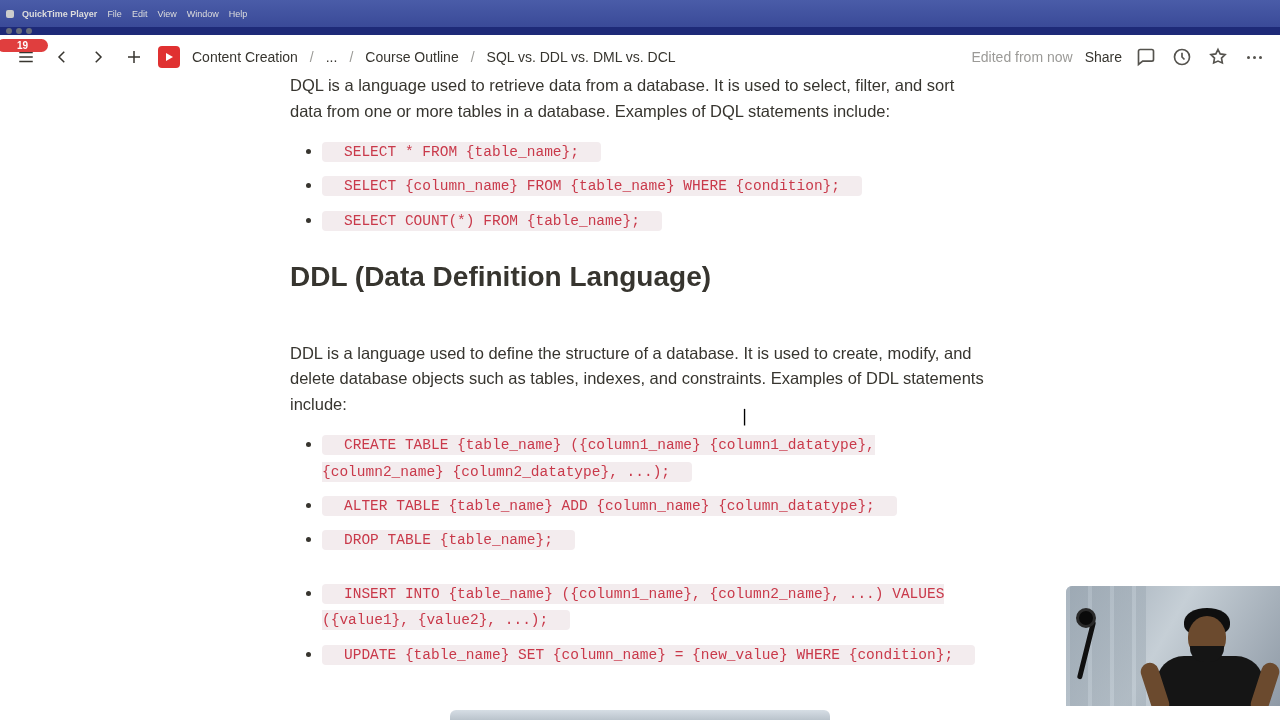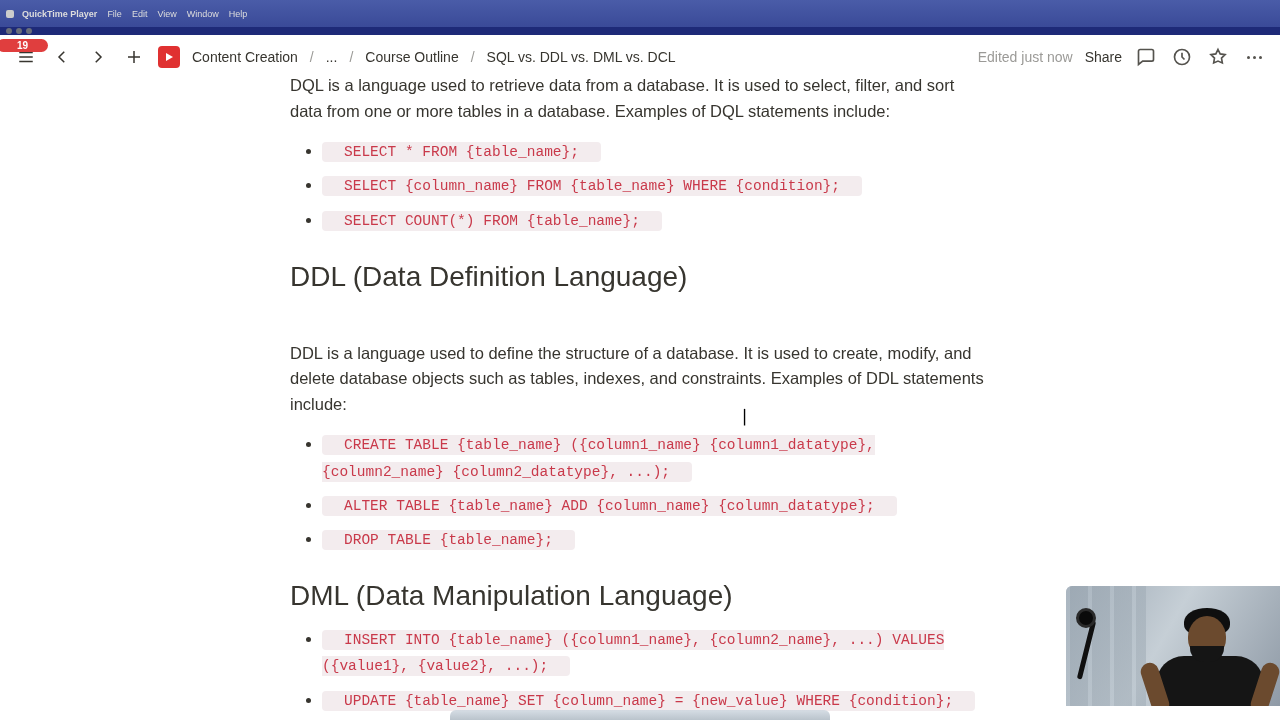--- a/index.html
+++ b/index.html
@@ -32,21 +32,21 @@
   .dots { display:flex; gap:3px; }
   .dots span { width:3px; height:3px; border-radius:50%; background:#55534e; }
 
   
   .doc { padding: 0 0 0 0; height: calc(720px - 14px - 8px - 44px); overflow:hidden; }
   .content { max-width: 780px; margin: 0 auto; padding: 0 40px; color:#37352f; }
   .intro-cut { font-size:16.5px; line-height:1.55; margin-top:-6px; }
   ul.bullets { list-style: disc; padding-left: 32px; margin: 14px 0 28px; }
   ul.bullets li { margin: 8px 0; font-size:16px; line-height:1.6; }
   code.inline { font-family: "SFMono-Regular", Consolas, "Liberation Mono", Menlo, monospace; background:#f3ecee; color:#c9394a; padding:2px 22px; border-radius:4px; font-size:14.5px; }
-  h2.section { font-size:28px; font-weight:400; margin: 28px 0 14px; }
+  h2.section { font-size:28px; font-weight:700; margin: 28px 0 14px; }
   p.body { font-size:16.5px; line-height:1.55; margin-bottom:4px;margin-top:48px; }
 
   
   .webcam { position:fixed; right:0; bottom:14px; width:214px; height:120px; border-top-left-radius:6px; overflow:hidden; }
   .webcam .bg { width:100%; height:100%; background: linear-gradient(120deg,#9aa6b2 0%, #c6cfd6 45%, #8f9aa6 100%); position:relative; }
   .webcam .person { position:absolute; right:10px; bottom:-6px; width:120px; height:110px; }
   .webcam .head { position:absolute; left:38px; top:14px; width:38px; height:42px; background:#6b4a2e; border-radius:50% 50% 46% 46%; }
   .webcam .hair { position:absolute; left:34px; top:6px; width:46px; height:28px; background:#0f0f0f; border-radius:50% 50% 40% 40%; }
   .webcam .beard { position:absolute; left:40px; top:44px; width:34px; height:16px; background:#151515; border-radius:0 0 14px 14px; }
   .webcam .torso { position:absolute; left:6px; top:54px; width:108px; height:66px; background:#151515; border-radius:28px 28px 0 0; }
@@ -112,21 +112,21 @@
       </div>
     <span class="crumb">Content Creation</span>
     <span class="sep">/</span>
     <span class="crumb">...</span>
     <span class="sep">/</span>
     <span class="crumb">Course Outline</span>
     <span class="sep">/</span>
     <span class="crumb">SQL vs. DDL vs. DML vs. DCL</span>
   </div>
   <div class="right">
-    <span class="muted">Edited just now</span>
+    <span class="muted">Edited from now</span>
     <span>Share</span>
     <div class="icon-btn">
       <svg viewBox="0 0 24 24">
           <path d="M21 15a2 2 0 0 1-2 2H8l-5 4V5a2 2 0 0 1 2-2h14a2 2 0 0 1 2 2z"></path>
         </svg>
     </div>
     <div class="icon-btn">
       <svg viewBox="0 0 24 24">
           <circle cx="12" cy="12" r="9"></circle>
           <path d="M12 7v5l3 3"></path>
@@ -157,21 +157,20 @@
     </ul>
 
     <h2 class="section">DDL (Data Definition Language)</h2>
     <p class="body">DDL is a language used to define the structure of a database. It is used to create, modify, and delete database objects such as tables, indexes, and constraints. Examples of DDL statements include:</p>
     <ul class="bullets">
       <li><code class="inline">CREATE TABLE {table_name} ({column1_name} {column1_datatype}, {column2_name} {column2_datatype}, ...);</code></li>
       <li><code class="inline">ALTER TABLE {table_name} ADD {column_name} {column_datatype};</code></li>
       <li><code class="inline">DROP TABLE {table_name};</code></li>
     </ul>
 
-    <h2 class="section">DML (Data Manipulation Language)</h2>
     <ul class="bullets">
       <li><code class="inline">INSERT INTO {table_name} ({column1_name}, {column2_name}, ...) VALUES ({value1}, {value2}, ...);</code></li>
       <li><code class="inline">UPDATE {table_name} SET {column_name} = {new_value} WHERE {condition};</code></li>
 
     </ul>
   </div>
 </div>
 
 <div class="textcursor">▏</div>
 

